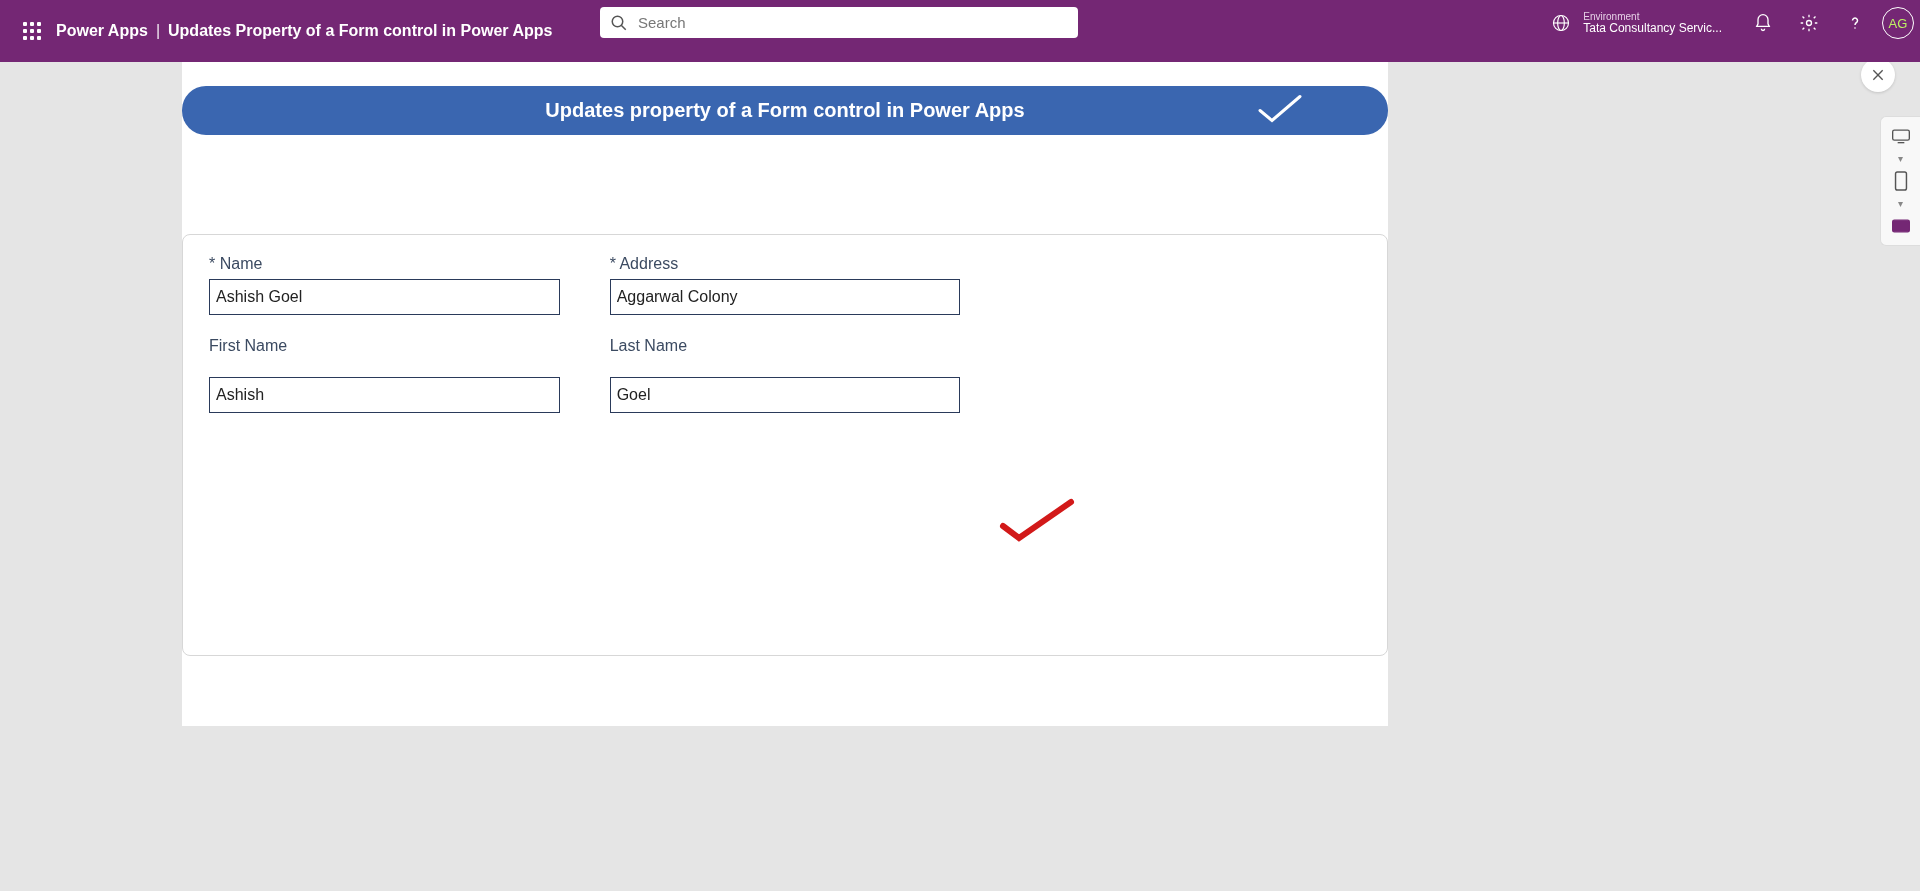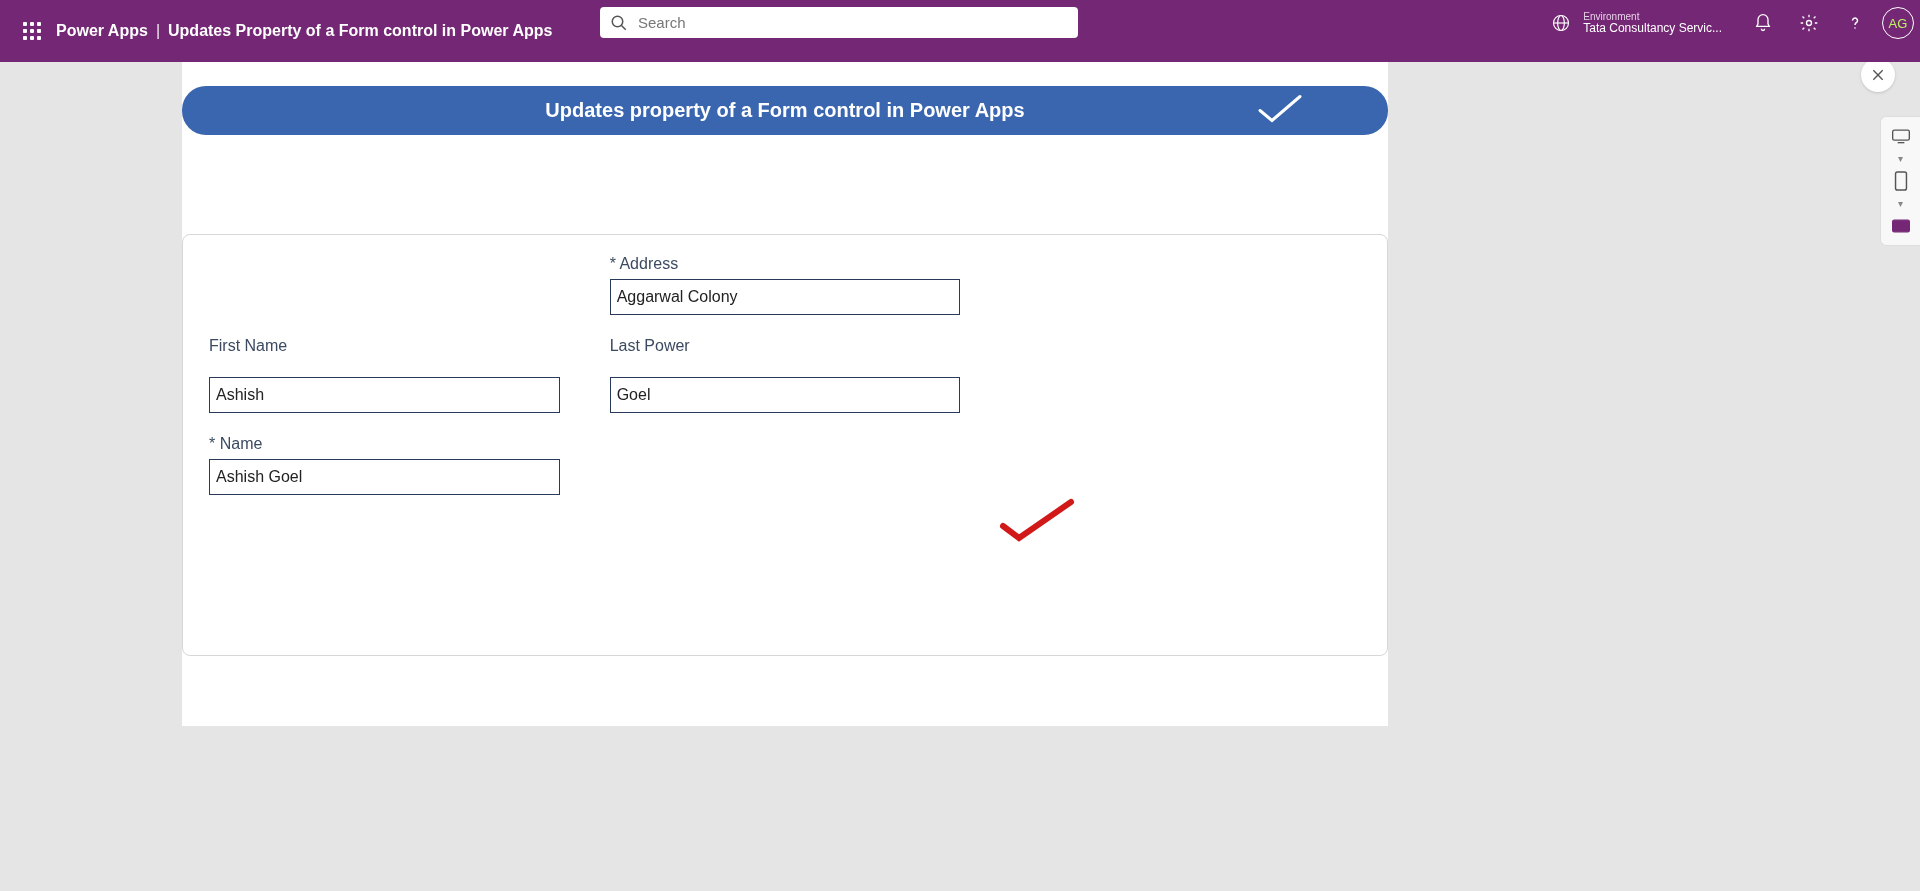--- a/index.html
+++ b/index.html
@@ -243,35 +243,35 @@
     <div class="banner">
       <span>Updates property of a Form control in Power Apps</span>
       <div class="banner-check">
         <svg width="56" height="32" viewBox="0 0 56 32" fill="none" stroke="#fff" stroke-width="3" stroke-linecap="round">
           <path d="M8 18 L20 28 L48 4"></path>
         </svg>
       </div>
     </div>
 
     <div class="form-card">
+      <div class="field c1">
+        <span class="field-label">* Name</span>
+        <input class="field-input" value="Ashish Goel" style="">
+      </div>
       <div class="field c2">
         <span class="field-label">* Address</span>
         <input class="field-input" value="Aggarwal Colony" style="">
       </div>
-      <div class="field c1">
-        <span class="field-label">* Name</span>
-        <input class="field-input" value="Ashish Goel" style="">
-      </div>
 
       <div class="field c1 row2">
         <span class="field-label">First Name</span>
         <input class="field-input" value="Ashish" style="">
       </div>
       <div class="field c2 row2">
-        <span class="field-label">Last Power</span>
+        <span class="field-label">Last Name</span>
         <input class="field-input" value="Goel" style="">
       </div>
     </div>
 
     <svg class="red-check" width="80" height="50" viewBox="0 0 80 50" fill="none" stroke="#d21919" stroke-width="6" stroke-linecap="round">
       <path d="M6 30 L22 42 L74 6"></path>
     </svg>
 
   </div>
 </div>

